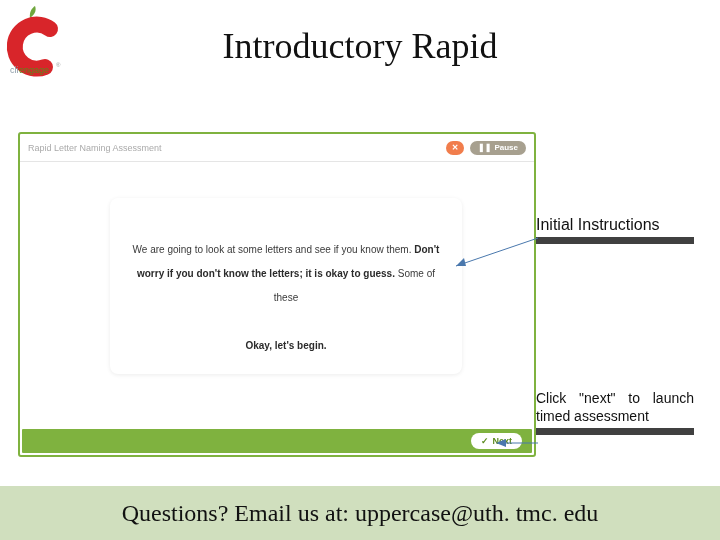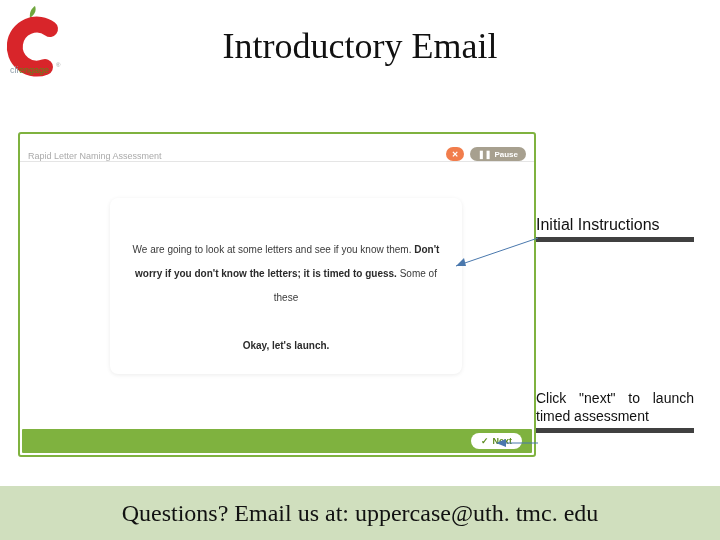--- a/index.html
+++ b/index.html
@@ -5,37 +5,37 @@
   * { box-sizing: border-box; margin: 0; padding: 0; }
   html, body { width: 720px; height: 540px; font-family: "Segoe UI", Arial, sans-serif; background: #fff; }
   .slide { position: relative; width: 720px; height: 540px; background: #fff; overflow: hidden; }
 
   .logo { position: absolute; left: 2px; top: 5px; width: 70px; height: 78px; }
   .logo svg { display: block; }
 
   .title { position: absolute; left: 0; top: 25px; width: 720px; text-align: center; font-size: 36px; font-family: Georgia, 'Times New Roman', serif; color: #111; }
 
   .app { position: absolute; left: 18px; top: 132px; width: 518px; height: 325px; border: 2px solid #7fb23f; border-radius: 3px; background: #fff; }
-  .app-header { display: flex; align-items: flex-end; justify-content: space-between; height: 28px; padding: 0 8px; border-bottom: 1px solid #e5e5e5; }
+  .app-header { display: flex; align-items: center; justify-content: space-between; height: 28px; padding: 0 8px; border-bottom: 1px solid #e5e5e5; }
   .app-title { font-size: 9px; color: #aaa; }
   .app-header-btns { display: flex; gap: 6px; }
   .hbtn { display: inline-flex; align-items: center; justify-content: center; height: 14px; border-radius: 7px; font-size: 8px; font-weight: 600; padding: 0 8px; color: #fff; }
   .hbtn.close { background: #f17d4c; width: 18px; padding: 0; }
   .hbtn.pause { background: #a7a08f; }
   .hbtn .icon { margin-right: 3px; }
 
   .card { position: absolute; left: 90px; top: 64px; width: 352px; background: #fff; border-radius: 8px; box-shadow: 0 1px 4px rgba(0,0,0,0.08); padding: 20px 20px 16px; }
   .card p { font-size: 10px; color: #3a3a3a; line-height: 2.4; text-align: center; margin-top: 20px; }
   .card p strong { font-weight: 700; color: #2b2b2b; }
 
   .app-footer { position: absolute; left: 2px; right: 2px; bottom: 2px; height: 24px; background: #7fb23f; border-radius: 1px; display: flex; align-items: center; justify-content: flex-end; padding-right: 10px; }
   .nextbtn { background: #fff; color: #5a8a1c; font-size: 9px; font-weight: 600; border-radius: 9px; height: 16px; padding: 0 10px; display: inline-flex; align-items: center; gap: 4px; }
   .nextbtn .check { color: #5a8a1c; font-size: 9px; }
 
-  .callout { position: absolute; font-family: "Segoe UI", Arial, sans-serif; color: #111; border-bottom: 5px solid #404040; padding-bottom: 3px; }
+  .callout { position: absolute; font-family: "Segoe UI", Arial, sans-serif; color: #111; border-bottom: 7px solid #404040; padding-bottom: 3px; }
   .callout1 { left: 536px; top: 216px; width: 158px; font-size: 16px; }
   .callout2 { left: 536px; top: 390px; width: 158px; font-size: 14px; line-height: 1.25; text-align: justify; }
 
   .arrow { position: absolute; pointer-events: none; }
 
   .bottombar { position: absolute; left: 0; bottom: 0; width: 720px; height: 54px; background: #d0dfbe; display: flex; align-items: center; justify-content: center; }
   .bottombar-text { font-size: 24px; font-family: Georgia, 'Times New Roman', serif; color: #111; }
 </style>
 </head>
 <body>
@@ -45,42 +45,42 @@
   <div class="logo">
     <svg viewBox="0 0 70 78" width="70" height="78">
       <path d="M33 1 c2 5 -1 9 -5 12 c-1 -6 2 -10 5 -12 Z" fill="#6fa63d"></path>
       <path d="M48 24 a22 22 0 1 0 -5 38" fill="none" stroke="#d8252a" stroke-width="16" stroke-linecap="round"></path>
       <text x="8" y="68" font-family="Verdana, Arial" font-size="9" fill="#8a9aa6">cli</text>
       <text x="17" y="68" font-family="Verdana, Arial" font-size="9" fill="#5a8a1c">engage</text>
       <text x="54" y="62" font-family="Arial" font-size="6" fill="#999">®</text>
     </svg>
   </div>
 
-  <div class="title">Introductory Email</div>
+  <div class="title">Introductory Rapid</div>
 
   <div class="app">
     <div class="app-header">
       <div class="app-title">Rapid Letter Naming Assessment</div>
       <div class="app-header-btns">
         <span class="hbtn close">
           <span>✕</span>
         </span>
         <span class="hbtn pause">
           <span class="icon">❚❚</span>
           <span>Pause</span>
         </span>
       </div>
     </div>
 
     <div class="card">
       <p>
         <span>We are going to look at some letters and see if you know them. </span><strong>Don't</strong><br>
-        <strong>worry if you don't know the letters; it is timed to guess.</strong><span> Some of these</span><br>
+        <strong>worry if you don't know the letters; it is okay to guess.</strong><span> Some of these</span><br>
         <br>
-        <strong>Okay, let's launch.</strong>
+        <strong>Okay, let's begin.</strong>
       </p>
     </div>
 
     <div class="app-footer">
       <span class="nextbtn">
         <span class="check">✓</span>
         <span>Next</span>
       </span>
     </div>
   </div>

